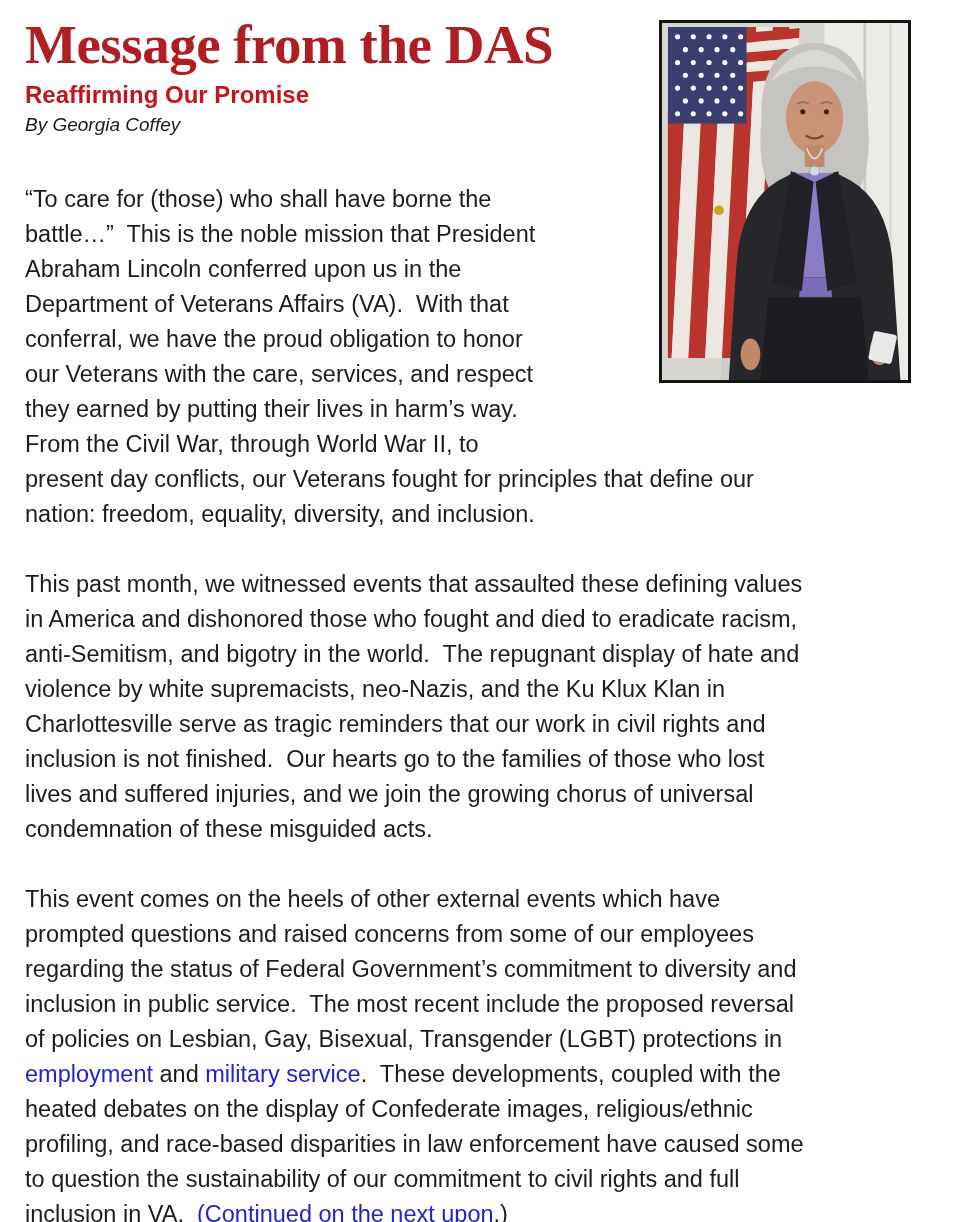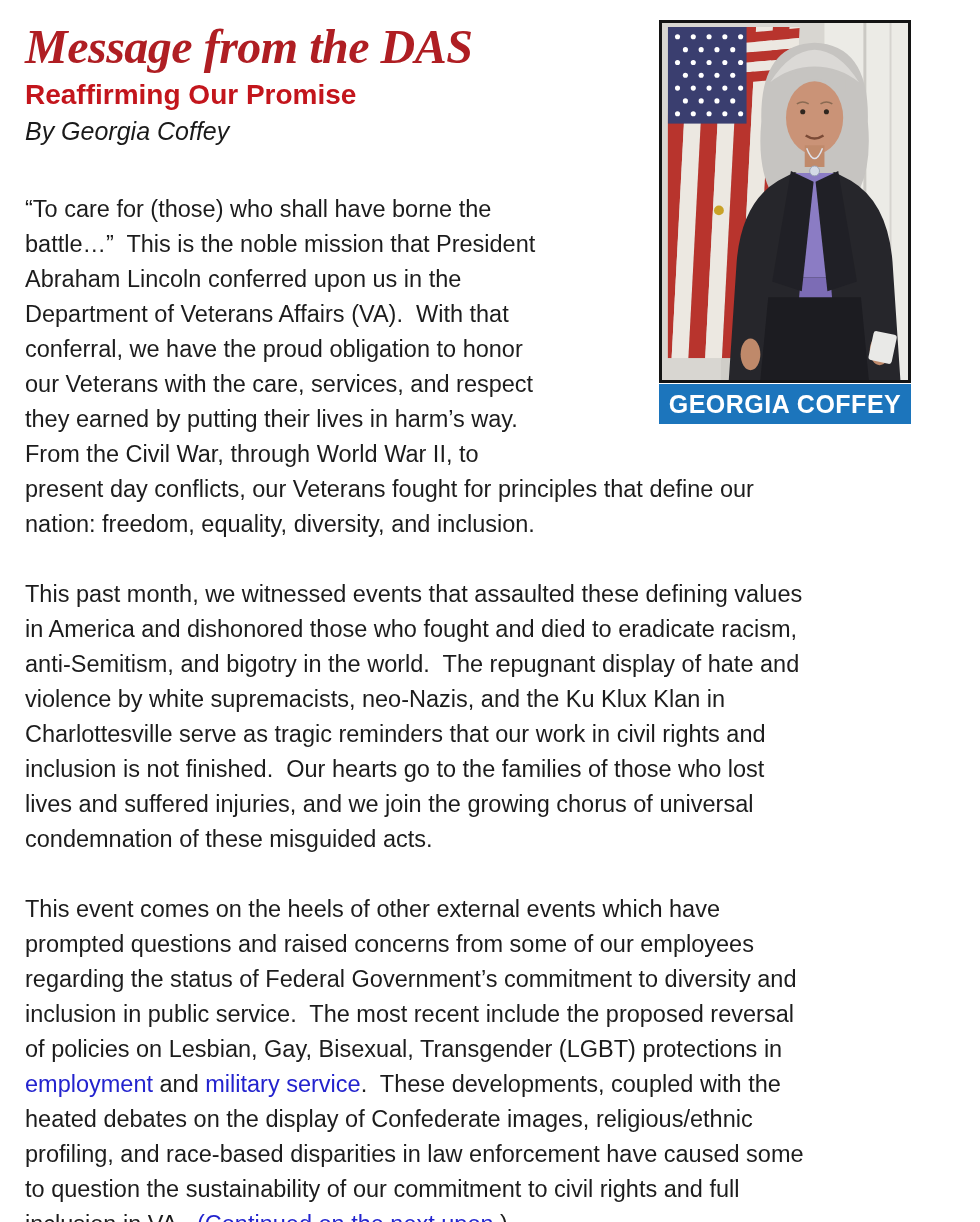--- a/index.html
+++ b/index.html
@@ -14,29 +14,29 @@
     width:980px;height:1222px;overflow:hidden;
     font-family:"Liberation Sans","DejaVu Sans",sans-serif;
     color:var(--body-text);
     -webkit-font-smoothing:antialiased;
   }
   .page{padding:12px 30px 0 25px;}
 
   
   h1.title{
     font-family:"Liberation Serif","DejaVu Serif",serif;
-    font-size:48px;font-weight:700;color:var(--title-red);
-    margin:10px 0 8px 0;line-height:1.05;letter-spacing:-0.5px;font-style:italic;
+    font-size:55px;font-weight:700;color:var(--title-red);
+    margin:4px 0 8px 0;line-height:1.05;letter-spacing:-0.5px;
   }
   h2.subtitle{
-    font-size:28px;font-weight:700;color:var(--subtitle-red);
+    font-size:24px;font-weight:700;color:var(--subtitle-red);
     margin:0 0 7px 0;line-height:1.1;
   }
   .byline{
-    font-size:25px;font-style:italic;margin:0 0 46px 0;line-height:1.1;color:#1a1a1a;
+    font-size:19px;font-style:italic;margin:0 0 46px 0;line-height:1.1;color:#1a1a1a;
   }
 
   
   .body-para{
     font-size:23.5px;line-height:35px;margin:8px 0 35px 0;
     white-space:pre-wrap;
   }
   .inline-link{color:var(--link-blue);font-weight:400;cursor:pointer;}
 
   
@@ -153,21 +153,20 @@
 
           <path d="M147,127 Q155,148 163,127" stroke="#dfe3ec" stroke-width="1.5" fill="none"></path>
           <circle cx="155" cy="150" r="5" fill="#d4dae6" stroke="#9aa3b5" stroke-width="1"></circle>
 
           <ellipse cx="90" cy="336" rx="10" ry="16" fill="#bf896a"></ellipse>
           <ellipse cx="221" cy="332" rx="10" ry="15" fill="#bf896a"></ellipse>
           <rect x="212" y="314" width="24" height="30" rx="3" fill="#e9e9e7" transform="rotate(12 224 329)"></rect>
         </g>
       </svg>
     </div>
-    <figcaption class="photo-caption">GEORGIA COFFEY</figcaption>
   </figure>
 
   <h1 class="title">Message from the DAS</h1>
   <h2 class="subtitle">Reaffirming Our Promise</h2>
   <p class="byline">By Georgia Coffey</p>
 
   <p class="body-para">“To care for (those) who shall have borne the
 battle…”  This is the noble mission that President
 Abraham Lincoln conferred upon us in the
 Department of Veterans Affairs (VA).  With that

